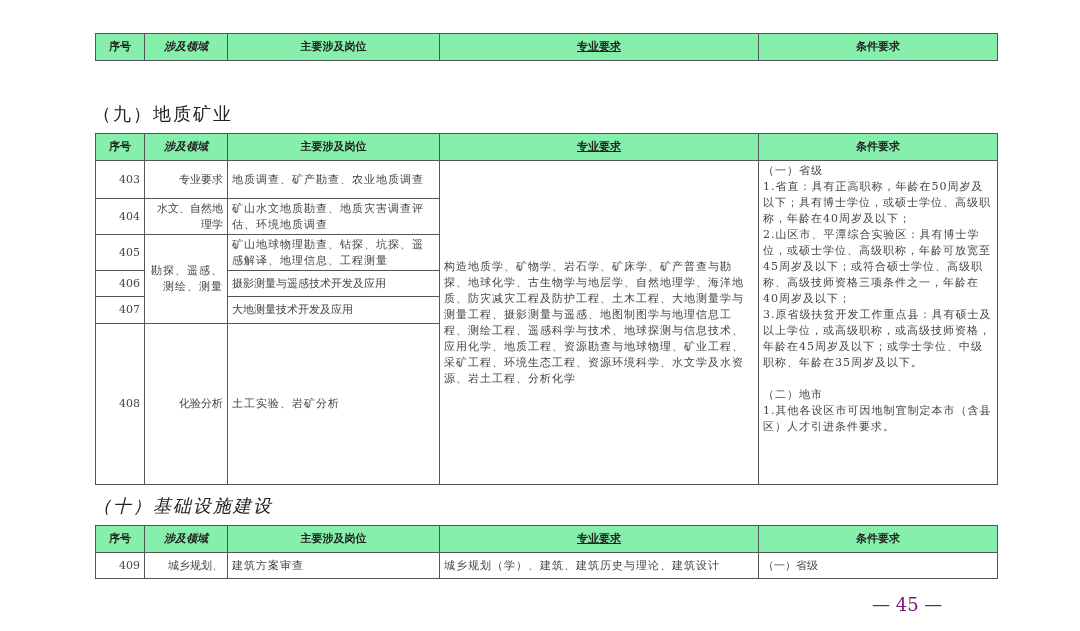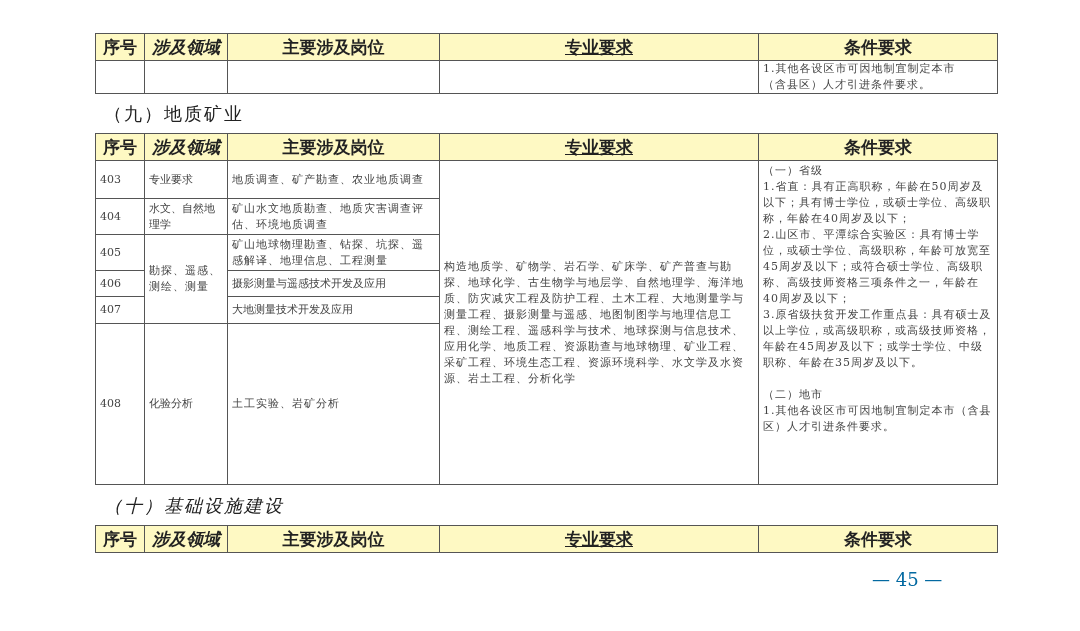--- a/index.html
+++ b/index.html
@@ -3,57 +3,47 @@
 <meta charset="utf-8">
 <style>
   html, body { margin:0; padding:0; }
   body {
     width:1080px; height:631px; position:relative; overflow:hidden;
     background:#ffffff; color:#333;
     font-family: "DejaVu Serif", "Liberation Serif", serif;
   }
   .tbl { position:absolute; left:95px; width:857px; border-collapse:collapse; table-layout:fixed; }
   .tbl td, .tbl th { border:1px solid #555; padding:0 4px; font-size:11px; color:#444; vertical-align:middle; line-height:16px; }
-  .tbl th { background:#fef9c3; font-weight:bold; color:#222; text-align:center; font-size:17px; height:26px; font-family:"DejaVu Sans", sans-serif; }
+  .tbl th { background:#86efac; font-weight:bold; color:#222; text-align:center; font-size:11px; height:26px; font-family:"DejaVu Sans", sans-serif; }
   .c-no { width:40px; text-align:center; }
   .c-field { width:74px; text-align:center;font-style:italic; }
   .c-post { width:203px; }
   .c-major { width:310px;text-decoration:underline; }
   .c-cond { width:230px; }
-  td.center { text-align:left; }
+  td.center { text-align:right; }
   .section-title {
-    position:absolute; left:104px; font-size:18px; color:#222; letter-spacing:2px;
+    position:absolute; left:93px; font-size:18px; color:#222; letter-spacing:2px;
     font-family:"DejaVu Serif", serif;
   }
   .cond-line { display:block; letter-spacing:1px; }
   .major-text { letter-spacing:1px; line-height:17.5px; padding:0 4px; }
-  .page-num { position:absolute; left:872px; top:569px; font-size:18px; color:#0369a1; }
+  .page-num { position:absolute; left:872px; top:594px; font-size:18px; color:#701a75; }
   .blank { height:16px; display:block; }
 </style>
 </head>
 <body>
 
 <table class="tbl" style="top:33px;">
   <tbody>
       <tr>
     <th class="c-no">序号</th>
     <th class="c-field">涉及领域</th>
     <th class="c-post">主要涉及岗位</th>
     <th class="c-major">专业要求</th>
     <th class="c-cond">条件要求</th>
-  </tr>
-  <tr style="height:33px;">
-    <td></td>
-    <td></td>
-    <td></td>
-    <td></td>
-    <td>
-      <span class="cond-line">1.其他各设区市可因地制宜制定本市</span>
-      <span class="cond-line">（含县区）人才引进条件要求。</span>
-    </td>
   </tr>
 </tbody>
   </table>
 
 <div class="section-title" style="top:102px;">（九）地质矿业</div>
 
 <table class="tbl" style="top:133px;">
   <tbody>
       <tr>
     <th class="c-no">序号</th>
@@ -107,16 +97,23 @@
 
 <table class="tbl" style="top:525px;">
   <tbody>
       <tr>
     <th class="c-no">序号</th>
     <th class="c-field">涉及领域</th>
     <th class="c-post">主要涉及岗位</th>
     <th class="c-major">专业要求</th>
     <th class="c-cond">条件要求</th>
   </tr>
+  <tr style="height:26px;">
+    <td class="center">409</td>
+    <td class="center">城乡规划、</td>
+    <td style="letter-spacing:1px;">建筑方案审查</td>
+    <td style="letter-spacing:1px;">城乡规划（学）、建筑、建筑历史与理论、建筑设计</td>
+    <td>（一）省级</td>
+  </tr>
 </tbody>
   </table>
 
 <div class="page-num">— 45 —</div>
 
 </body></html>

